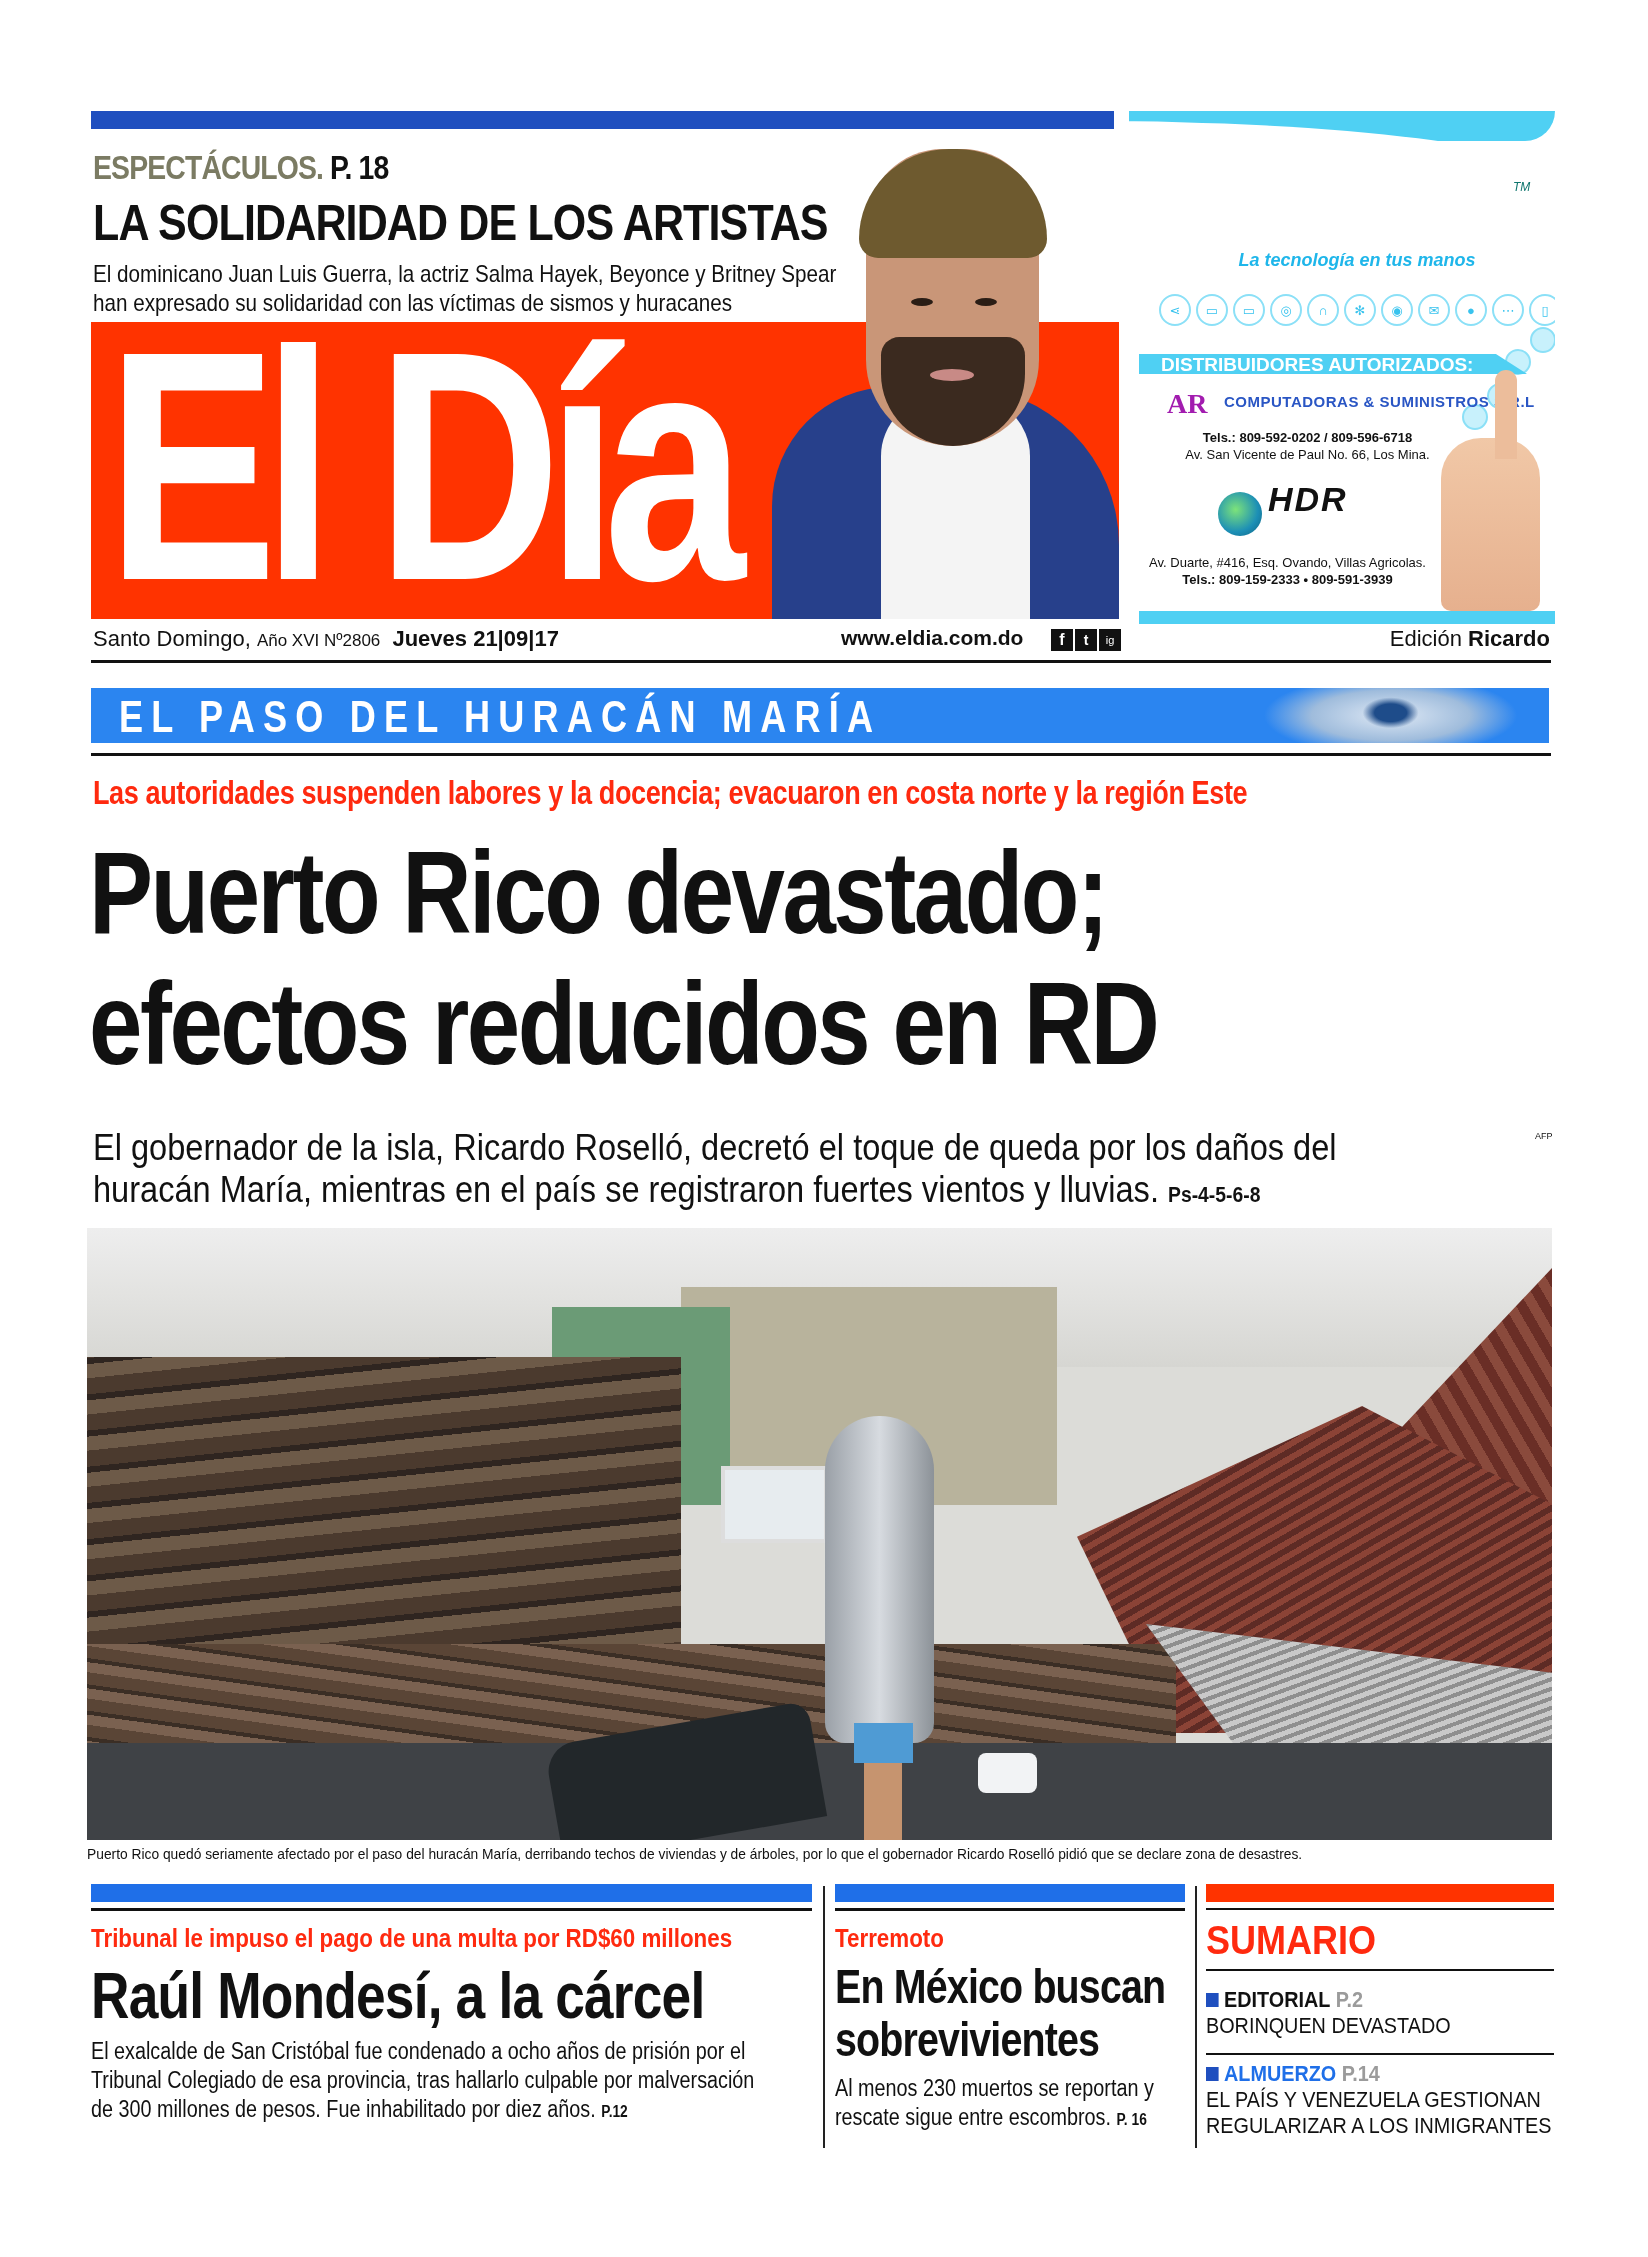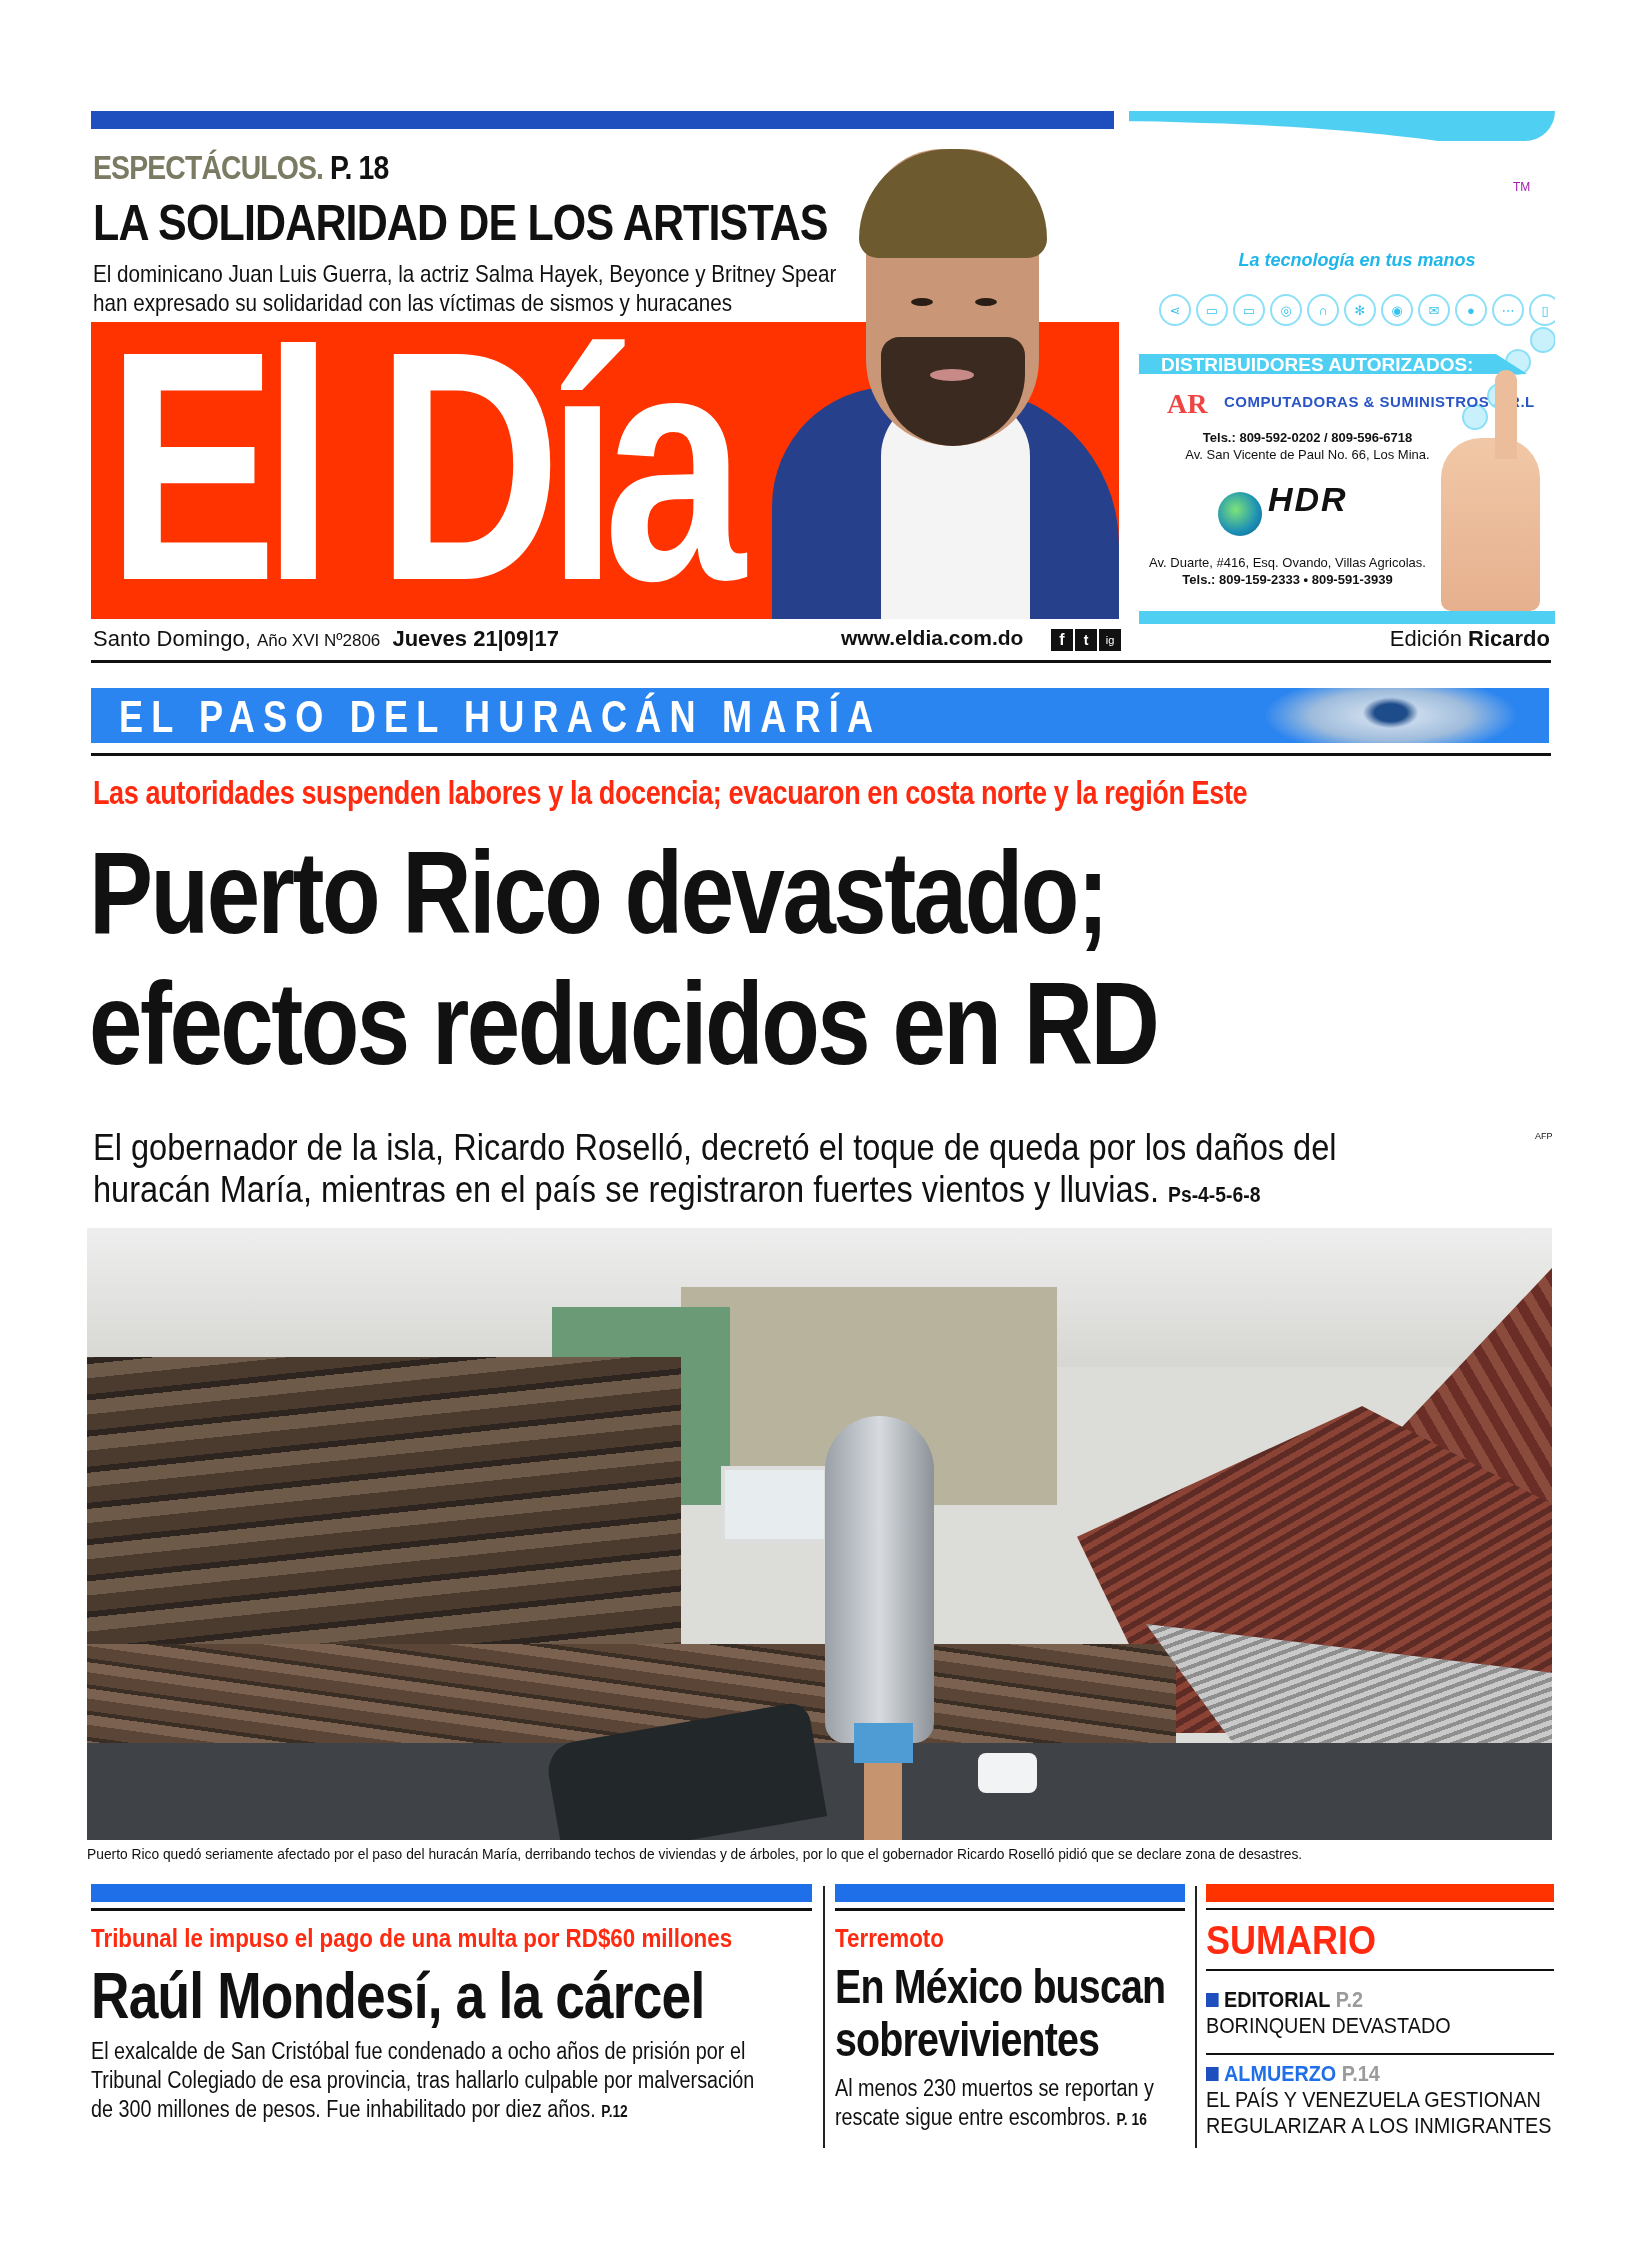--- a/index.html
+++ b/index.html
@@ -23,26 +23,26 @@
   .p-head{position:absolute;left:94px;top:0;width:173px;height:297px;background:#c99678;border-radius:79px 79px 89px 89px;}
   .p-hair{position:absolute;left:87px;top:0;width:188px;height:109px;background:#6e5a2f;border-radius:94px 94px 20px 20px;}
   .p-beard{position:absolute;left:109px;top:188px;width:144px;height:109px;background:#3b2a1f;border-radius:20px 20px 79px 79px;}
   .p-eye{position:absolute;width:22px;height:8px;background:#2a1d15;border-radius:50%;}
   .p-lips{position:absolute;left:158px;top:220px;width:44px;height:12px;background:#c88a86;border-radius:50%;}
   
   .ad{left:1129px;top:111px;width:426px;height:513px;background:#fff;overflow:hidden;}
   .ad-topwave{position:absolute;left:0;top:0;width:426px;height:30px;background:#4fd0f3;border-radius:0 0 198px 0;}
   .ad-topwave2{position:absolute;left:-40px;top:10px;width:465px;height:59px;background:#fff;border-radius:0 100% 0 0/0 100% 0 0;}
   .ad-brand{position:absolute;left:30px;top:59px;font-size:67px;font-weight:bold;color:#111;letter-spacing:1px;}
-  .ad-tm{position:absolute;left:384px;top:69px;font-size:12px;color:#a21caf;}
+  .ad-tm{position:absolute;left:384px;top:69px;font-size:12px;color:#0f766e;font-style:italic;}
   .ad-tag{position:absolute;left:40px;top:139px;width:376px;text-align:center;font-size:18px;font-style:italic;color:#1fb6ea;font-weight:bold;}
   .ad-icons{position:absolute;left:30px;top:183px;display:flex;gap:5px;}
   .ad-icons span{width:28px;height:28px;border:2px solid #8be0f7;border-radius:50%;display:flex;align-items:center;justify-content:center;font-size:13px;color:#38c3ee;}
   .ad-dist{position:absolute;left:10px;top:243px;width:366px;height:20px;background:#4fd0f3;color:#fff;font-weight:bold;font-size:19px;padding-left:22px;line-height:22px;clip-path:polygon(0 0,92% 0,100% 100%,0 100%);}
-  .ad-ar{position:absolute;left:38px;top:277px;font-family:"Liberation Serif",serif;font-weight:bold;font-size:28px;color:#ef4444;}
+  .ad-ar{position:absolute;left:38px;top:277px;font-family:"Liberation Serif",serif;font-weight:bold;font-size:28px;color:#a21caf;}
   .ad-ar-name{position:absolute;left:95px;top:282px;font-weight:bold;font-size:15px;color:#2a56c4;letter-spacing:0.5px;}
   .ad-line{position:absolute;font-size:13px;color:#111;width:297px;text-align:center;}
   .ad-hdr-globe{position:absolute;left:89px;top:381px;width:44px;height:44px;border-radius:50%;background:radial-gradient(circle at 40% 40%,#7de37a,#1c8fb6 60%,#0f5f7c);}
   .ad-hdr{position:absolute;left:139px;top:369px;font-weight:bold;font-style:italic;font-size:34px;color:#111;letter-spacing:2px;}
   .ad-bottombar{position:absolute;left:10px;top:500px;width:416px;height:13px;background:#4fd0f3;}
   .ad-hand{position:absolute;left:312px;top:327px;width:99px;height:173px;background:linear-gradient(#f1c8a7,#e6b08e);border-radius:40px 40px 10px 10px;}
   .ad-finger{position:absolute;left:366px;top:259px;width:22px;height:89px;background:#ecbd9b;border-radius:11px 11px 0 0;}
   .ad-node{position:absolute;width:22px;height:22px;border-radius:50%;border:2px solid #8be0f7;background:#c8f1fc;}
   
   .dateline{left:93px;top:626px;width:1457px;height:30px;font-size:22px;white-space:nowrap;}

